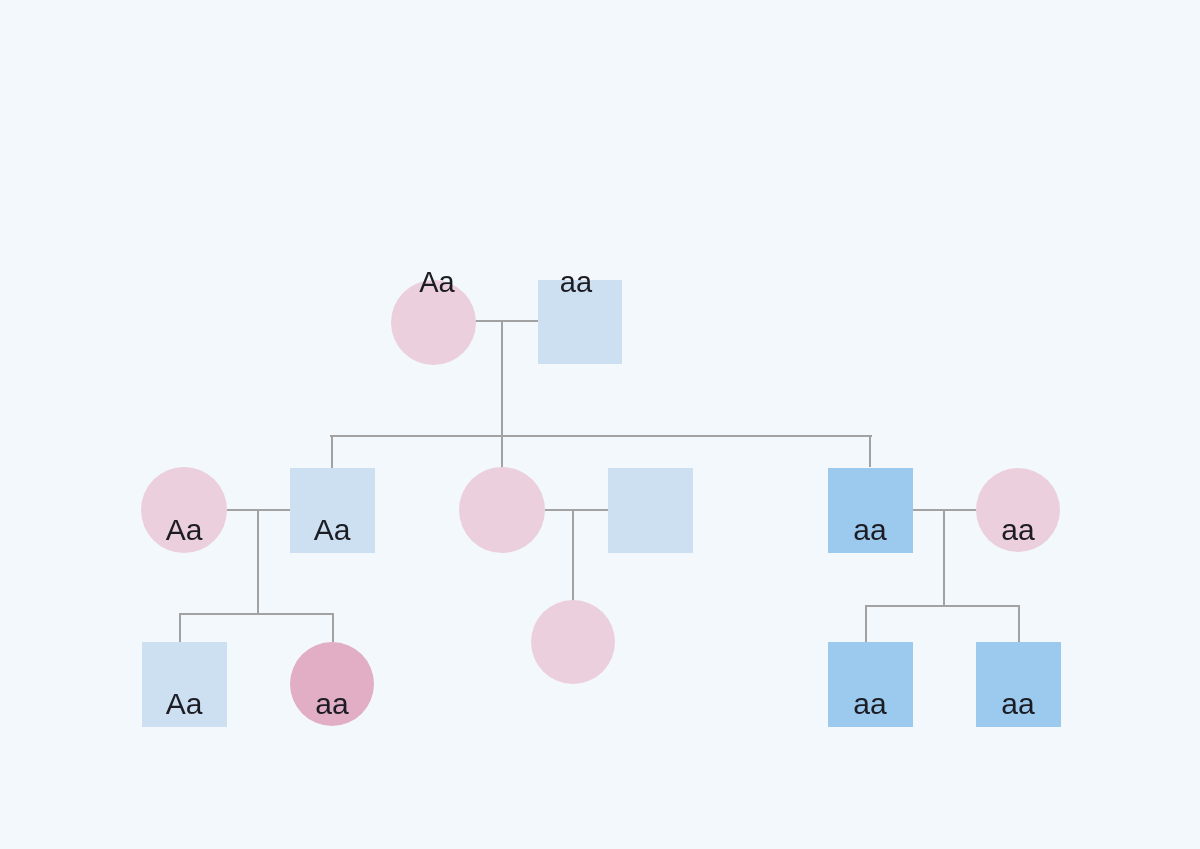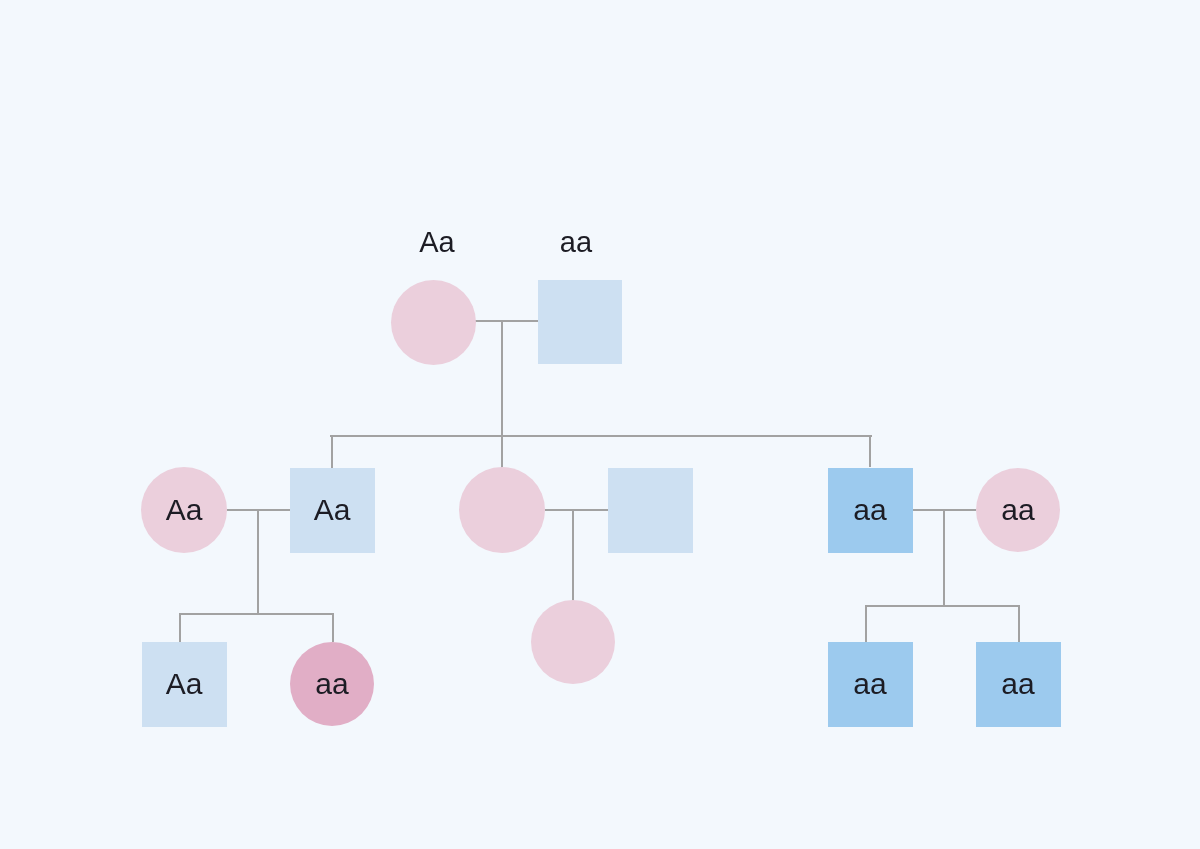--- a/index.html
+++ b/index.html
@@ -41,20 +41,21 @@
     display: flex;
     align-items: center;
     justify-content: center;
   }
   .node.circle { border-radius: 50%; }
   .glabel {
     font-size: 30px;
     line-height: 1;
     color: #1c1c24;
     font-family: "Liberation Sans", sans-serif;
+    margin-top: 40px;
   }
   .glabel.above {
     position: absolute;
     width: 120px;
     text-align: center;
     font-size: 29px;
   }
 </style>
 </head>
 <body>

